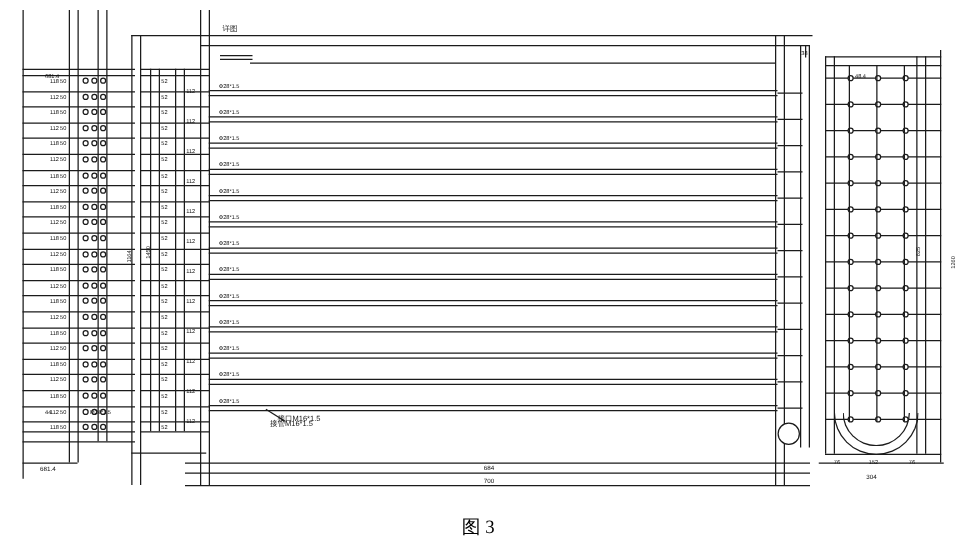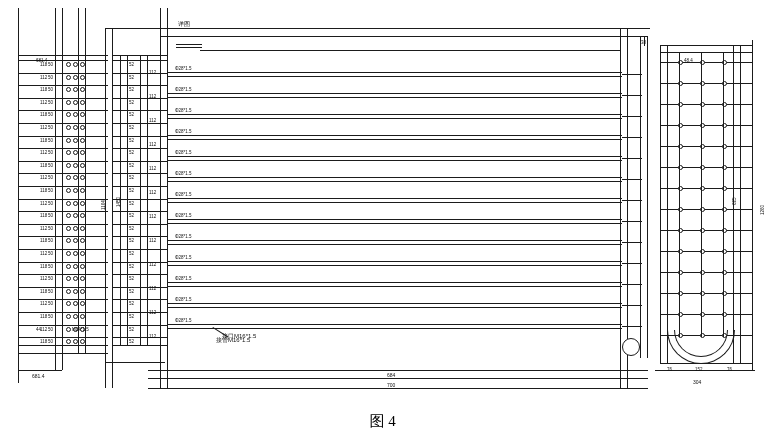--- a/index.html
+++ b/index.html
@@ -419,14 +419,14 @@
 
   <div class="vlbl" style="left:760px;top:215px;">1260</div>
   <div class="vlbl" style="left:732px;top:205px;">625</div>
   <div class="vlbl" style="left:101px;top:210px;">1164</div>
   <div class="vlbl" style="left:116px;top:207px;">1450</div>
 
   <div class="ln" style="left:213px;top:327px;width:18px;height:1px;transform:rotate(32deg);transform-origin:0 0;"></div>
   <div class="lbl s6" style="left:222px;top:334px;">接口M16*1.5</div>
   <div class="lbl s6" style="left:216px;top:338px;">接管M16*1.5</div>
 
-  <div class="caption" style="top:412px;">图 4</div>
+  <div class="caption" style="top:412px;">图 3</div>
 </div>
 
 </body></html>

